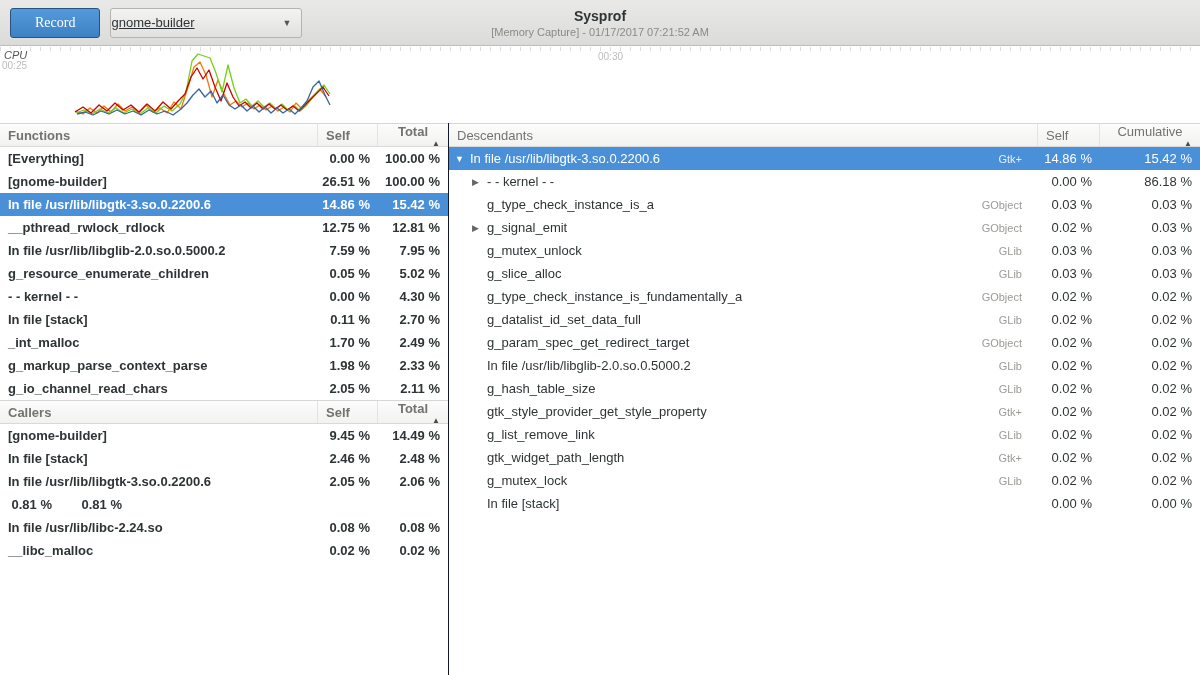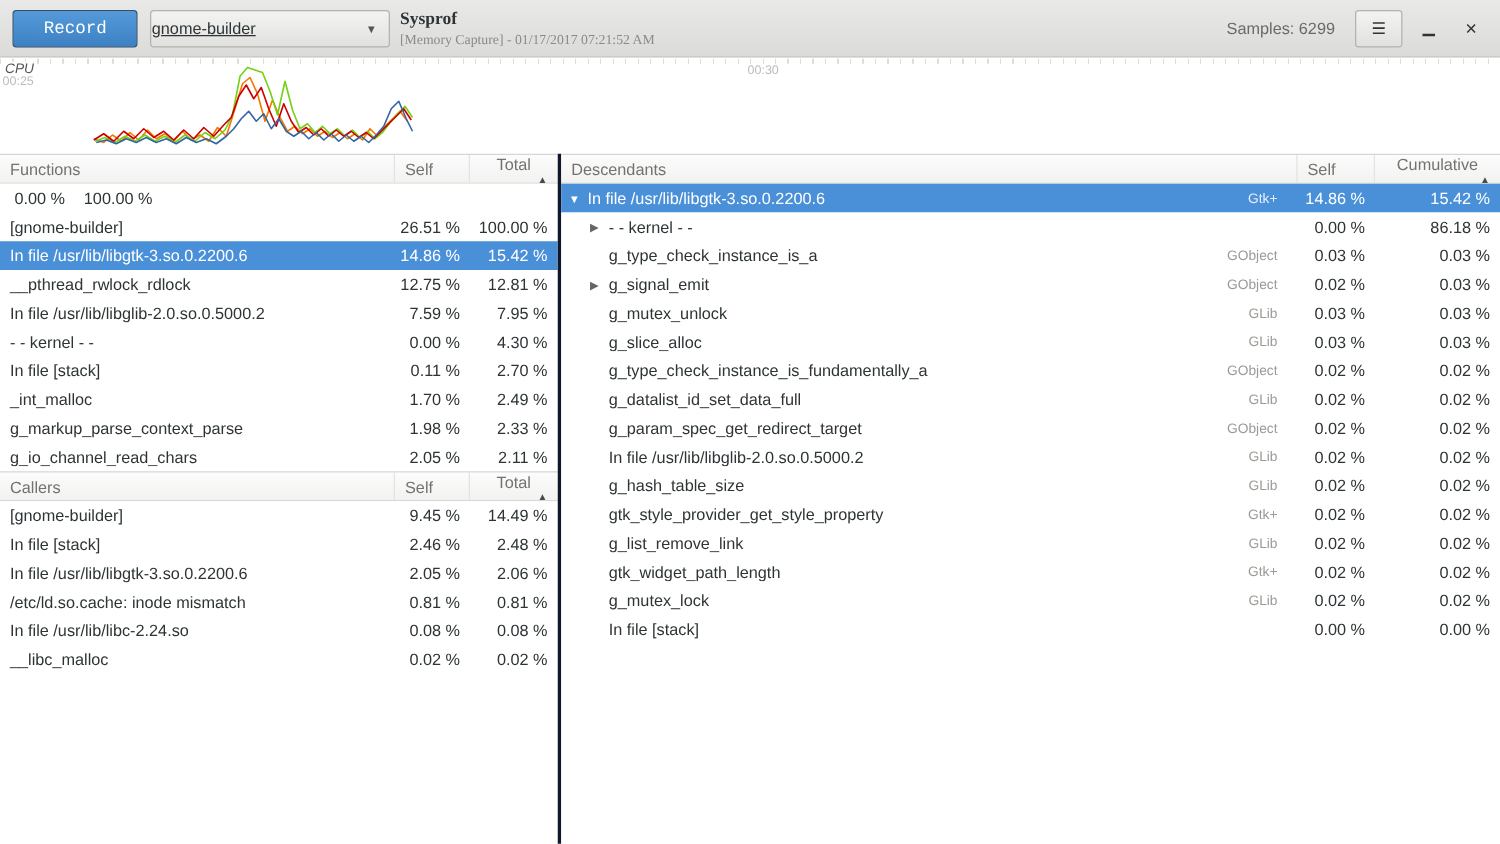--- a/index.html
+++ b/index.html
@@ -2,21 +2,21 @@
 <html><head>
 <meta charset="utf-8">
 <style>
   * { margin:0; padding:0; box-sizing:border-box; }
   html,body { width:1200px; height:675px; }
   body {
     font-family:"Liberation Sans", sans-serif;
     font-size:13px; color:#2e3436; background:#ffffff;
     position:relative; overflow:hidden;
   }
-  button { font-family:Liberation Mono, monospace; cursor:default; }
+  button { font-family:Liberation Serif, serif; cursor:default; }
 
   
   .headerbar {
     position:absolute; top:0; left:0; right:0; height:46px;
     background:linear-gradient(#e9e9e8,#dbdbda);
     border-bottom:1px solid #bdbdba;
     display:flex; align-items:center; padding:0 10px;
   }
   .btn-record {
     height:30px; padding:0 24px; border-radius:3px;
@@ -27,23 +27,22 @@
   .proc-btn {
     height:30px; width:192px; margin-left:10px; border-radius:3px;
     border:1px solid #b3b3af;
     background:linear-gradient(#f3f3f2,#e1e1df);
     display:flex; align-items:center; justify-content:flex-start;
     position:relative; font-size:13px; color:#2e3436;text-decoration:underline;
   }
   .proc-btn .arrow { position:absolute; right:10px; font-size:9px; color:#555; }
   .title-wrap {
     position:absolute; left:320px; right:320px; top:0; height:46px;
-    display:flex; flex-direction:column; align-items:flex-start; justify-content:center;
+    display:flex; flex-direction:column; align-items:center; justify-content:center;
     pointer-events:none;
-    font-family:Liberation Serif, serif;
   }
   .title { font-weight:bold; font-size:14px; color:#2e3436; }
   .subtitle { font-size:11px; color:#8a8a86; margin-top:2px; }
   .header-right { margin-left:auto; display:flex; align-items:center; gap:8px; }
   .samples { color:#69696 5; color:#6a6a66; font-size:13px; margin-right:8px; }
   .menu-btn {
     width:38px; height:30px; border-radius:3px; border:1px solid #b3b3af;
     background:linear-gradient(#f3f3f2,#e1e1df);
     display:flex; align-items:center; justify-content:center; font-size:13px; color:#2e3436;
   }
@@ -57,21 +56,21 @@
     position:absolute; top:0; left:0; right:0; height:4px;
     background:repeating-linear-gradient(90deg,#dcdcdc 0,#dcdcdc 1px,transparent 1px,transparent 10px);
   }
   .cpu-label { position:absolute; top:2px; left:4px; font-size:11px; color:#555; background:rgba(255,255,255,.7);font-style:italic; }
   .cpu-t0 { position:absolute; top:13px; left:2px; font-size:10px; color:#bcbcbc; }
   .cpu-t1 { position:absolute; top:4px; left:598px; font-size:10px; color:#bcbcbc; }
   .cpu-graph svg { position:absolute; inset:0; width:100%; height:100%; }
 
   
   .main { position:absolute; top:123px; left:0; right:0; bottom:0; display:flex; background:#fff; }
-  .left-pane { width:449px; border-right:3px solid #0f172a; display:flex; flex-direction:column; }
+  .left-pane { width:449px; border-right:1px solid #0f172a; display:flex; flex-direction:column;font-weight:bold; }
   .right-pane { flex:1; display:flex; flex-direction:column; }
 
   .thead {
     display:flex; height:24px; flex:none;
     background:linear-gradient(#fcfcfc,#f2f2f1);
     border-top:1px solid #d6d6d4; border-bottom:1px solid #d9d9d7;
     color:#73736e;
   }
   .hcell { display:flex; align-items:center; padding:0 8px; border-right:1px solid #e3e3e1; }
   .hname { flex:1; }
@@ -102,32 +101,20 @@
 
 <div class="headerbar">
   <button class="btn-record">Record</button>
   <div class="proc-btn">
     <span>gnome-builder</span>
     <span class="arrow">▼</span>
   </div>
   <div class="title-wrap">
     <div class="title">Sysprof</div>
     <div class="subtitle">[Memory Capture] - 01/17/2017 07:21:52 AM</div>
-  </div>
-  <div class="header-right">
-    <span class="samples">Samples: 6299</span>
-    <button class="menu-btn">
-      <span>☰</span>
-    </button>
-    <button class="win-btn">
-      <span class="min-glyph"></span>
-    </button>
-    <button class="win-btn">
-      <span>✕</span>
-    </button>
   </div>
 </div>
 
 <div class="cpu-graph">
   <div class="cpu-ticks"></div>
   <svg id="cpu-lines" viewBox="0 0 1200 76" preserveAspectRatio="none">
       <polyline points="75,64 83,67 90,61 97,66 104,59 111,65 118,57 125,64 132,60 139,66 146,58 153,65 160,61 167,66 174,55 181,62 188,40 194,20 200,15 206,28 212,50 218,33 224,47 230,58 236,54 242,60 248,56 254,62 260,58 266,63 272,59 278,64 284,60 290,65 296,56 302,62 308,54 314,48 320,42 326,50" fill="none" stroke="#f57900" stroke-width="1.3" stroke-linejoin="round"></polyline>
       <polyline points="76,66 84,63 92,67 100,62 108,66 116,61 124,66 132,62 140,67 148,61 156,66 164,59 172,64 180,57 186,45 192,14 198,7 204,9 210,11 216,26 222,45 228,18 234,41 240,56 246,52 252,59 258,54 264,60 270,56 276,62 282,57 288,63 294,58 300,64 306,59 312,51 318,44 324,38 330,47" fill="none" stroke="#73d216" stroke-width="1.3" stroke-linejoin="round"></polyline>
       <polyline points="75,65 83,60 91,66 99,58 107,64 115,56 123,63 131,58 139,65 147,57 155,64 163,55 171,62 179,53 185,47 191,30 197,21 203,32 209,23 215,40 221,54 227,36 233,50 239,59 245,55 251,61 257,56 263,62 269,57 275,62 281,58 287,63 293,59 299,64 305,58 311,52 317,46 323,40 329,49" fill="none" stroke="#cc0000" stroke-width="1.3" stroke-linejoin="round"></polyline>
       <polyline points="77,67 85,65 93,68 101,64 109,67 117,63 125,67 133,64 141,68 149,63 157,67 165,64 173,68 181,62 187,56 193,48 199,42 205,50 211,44 217,56 223,48 229,58 235,62 241,58 247,64 253,59 259,65 265,60 271,66 277,61 283,66 289,62 295,67 301,61 307,54 313,40 319,34 325,48 330,58" fill="none" stroke="#3465a4" stroke-width="1.3" stroke-linejoin="round"></polyline>
@@ -148,20 +135,21 @@
       <div class="hcell hself">
         <span>Self</span>
       </div>
       <div class="hcell htotal">
         <span>Total</span>
         <span class="sort">▲</span>
       </div>
     </div>
     <div class="tbody" id="functions-body">
         <div class="trow">
+          <div class="cell cname">[Everything]</div>
           <div class="cell cself">0.00 %</div>
           <div class="cell ctotal">100.00 %</div>
         </div>
         <div class="trow">
           <div class="cell cname">[gnome-builder]</div>
           <div class="cell cself">26.51 %</div>
           <div class="cell ctotal">100.00 %</div>
         </div>
         <div class="trow selected">
           <div class="cell cname">In file /usr/lib/libgtk-3.so.0.2200.6</div>
@@ -172,20 +160,25 @@
           <div class="cell cname">__pthread_rwlock_rdlock</div>
           <div class="cell cself">12.75 %</div>
           <div class="cell ctotal">12.81 %</div>
         </div>
         <div class="trow">
           <div class="cell cname">In file /usr/lib/libglib-2.0.so.0.5000.2</div>
           <div class="cell cself">7.59 %</div>
           <div class="cell ctotal">7.95 %</div>
         </div>
         <div class="trow">
+          <div class="cell cname">g_resource_enumerate_children</div>
+          <div class="cell cself">0.05 %</div>
+          <div class="cell ctotal">5.02 %</div>
+        </div>
+        <div class="trow">
           <div class="cell cname">- - kernel - -</div>
           <div class="cell cself">0.00 %</div>
           <div class="cell ctotal">4.30 %</div>
         </div>
         <div class="trow">
           <div class="cell cname">In file [stack]</div>
           <div class="cell cself">0.11 %</div>
           <div class="cell ctotal">2.70 %</div>
         </div>
         <div class="trow">
@@ -227,21 +220,20 @@
           <div class="cell cname">In file [stack]</div>
           <div class="cell cself">2.46 %</div>
           <div class="cell ctotal">2.48 %</div>
         </div>
         <div class="trow">
           <div class="cell cname">In file /usr/lib/libgtk-3.so.0.2200.6</div>
           <div class="cell cself">2.05 %</div>
           <div class="cell ctotal">2.06 %</div>
         </div>
         <div class="trow">
-          <div class="cell cname">/etc/ld.so.cache: inode mismatch</div>
           <div class="cell cself">0.81 %</div>
           <div class="cell ctotal">0.81 %</div>
         </div>
         <div class="trow">
           <div class="cell cname">In file /usr/lib/libc-2.24.so</div>
           <div class="cell cself">0.08 %</div>
           <div class="cell ctotal">0.08 %</div>
         </div>
         <div class="trow">
           <div class="cell cname">__libc_malloc</div>

